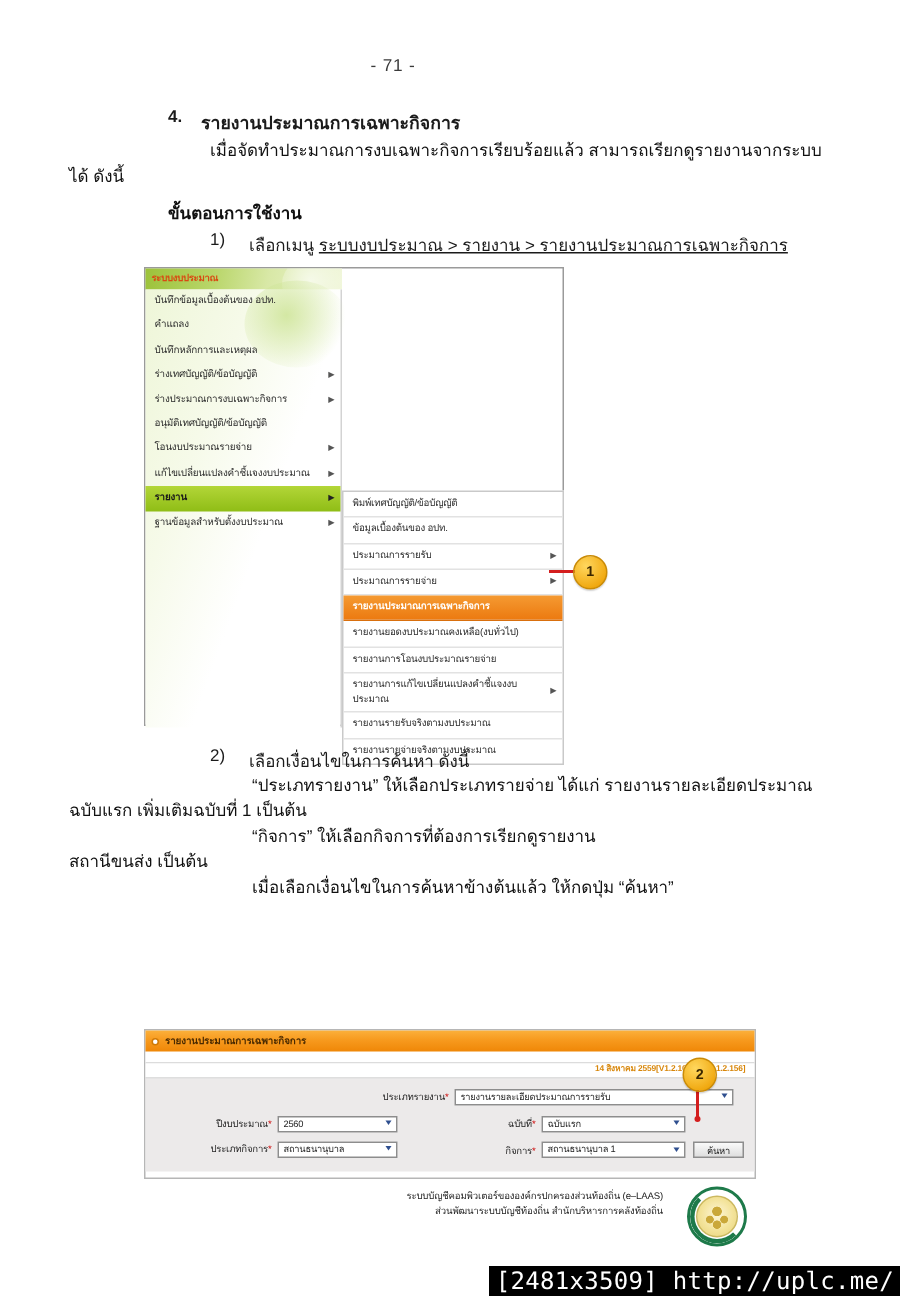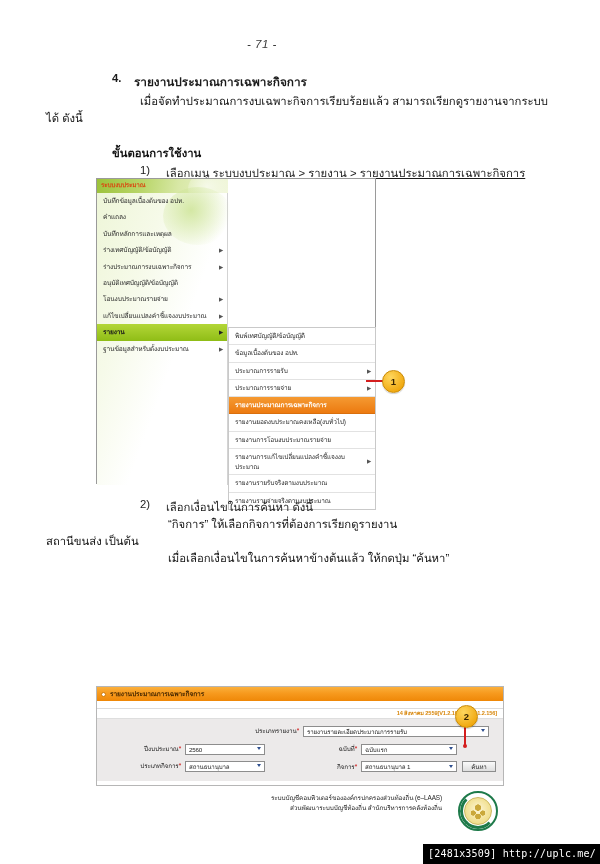--- a/index.html
+++ b/index.html
@@ -13,21 +13,21 @@
   }
   .page{
     position:relative;
     width:600px;height:864px;
     box-sizing:border-box;
   }
 
   
   .page-number{
     position:absolute;top:38px;left:0;width:524px;
-    text-align:center;font-size:11.5px;color:#3a3a3a;letter-spacing:.5px;font-style:italic;
+    text-align:center;font-size:11.5px;color:#3a3a3a;letter-spacing:.5px;
   }
 
   
   .prose{position:absolute;left:0;top:72px;width:600px;}
   .ln{font-size:11.3px;line-height:17px;color:#111;white-space:pre;}
   .ln.b{font-weight:bold;}
   .u{text-decoration:underline;}
 
   .head-row{display:flex;align-items:flex-start;padding-left:112px;}
   .head-num{width:22px;font-size:11.3px;font-weight:bold;}
@@ -198,39 +198,39 @@
     position:absolute;left:0;top:0;width:100%;height:100%;border-radius:50%;
     border:3px solid transparent;border-bottom-color:#1e7a4a;border-left-color:#1e7a4a;
     box-sizing:border-box;
   }
 
   
   .watermark{
     position:absolute;right:0;bottom:0;
     background:#000;color:#fff;
     font-family:"DejaVu Sans Mono","Liberation Mono",monospace;
-    font-size:10px;line-height:14px;padding:3px 4px 3px 5px;
+    font-size:16px;line-height:14px;padding:3px 4px 3px 5px;
     letter-spacing:.2px;white-space:nowrap;
   }
 </style>
 </head>
 <body>
 
 <div class="page">
 
   <div class="page-number">- 71 -</div>
 
   <div class="prose">
     <div class="head-row">
       <div class="head-num">4.</div>
       <div class="head-txt">รายงานประมาณการเฉพาะกิจการ</div>
     </div>
     <div class="ln indent-1" style="margin-top:2px;">เมื่อจัดทำประมาณการงบเฉพาะกิจการเรียบร้อยแล้ว สามารถเรียกดูรายงานจากระบบ</div>
     <div class="ln indent-0">ได้ ดังนี้</div>
-    <div class="ln b indent-sub" style="margin-top:18px;">ขั้นตอนการใช้งาน</div>
+    <div class="ln b indent-sub" style="margin-top:8px;">ขั้นตอนการใช้งาน</div>
     <div class="list-row" style="margin-top:2px;">
       <div class="list-num">1)</div>
       <div class="list-txt"><span>เลือกเมนู </span><span class="u">ระบบงบประมาณ &gt; รายงาน &gt; รายงานประมาณการเฉพาะกิจการ</span></div>
     </div>
   </div>
 
   <div class="shot-menu">
 
     <div class="menu-col">
       <div class="menu-head">
@@ -325,20 +325,22 @@
   </div>
 
   <div class="lead" style="left:366px;top:379.5px;width:24px;height:2px;"></div>
   <div class="callout" style="left:382px;top:370px;">1</div>
 
   <div class="prose" style="top:498px;">
     <div class="list-row">
       <div class="list-num">2)</div>
       <div class="list-txt">เลือกเงื่อนไขในการค้นหา ดังนี้</div>
     </div>
+    <div class="ln indent-2">“ประเภทรายงาน” ให้เลือกประเภทรายจ่าย ได้แก่ รายงานรายละเอียดประมาณ</div>
+    <div class="ln indent-0">ฉบับแรก เพิ่มเติมฉบับที่ 1 เป็นต้น</div>
     <div class="ln indent-2">“กิจการ” ให้เลือกกิจการที่ต้องการเรียกดูรายงาน</div>
     <div class="ln indent-0">สถานีขนส่ง เป็นต้น</div>
     <div class="ln indent-2">เมื่อเลือกเงื่อนไขในการค้นหาข้างต้นแล้ว ให้กดปุ่ม “ค้นหา”</div>
   </div>
 
   <div class="shot-form">
     <div class="form-title">
       <span class="bullet"></span>
       <span class="t">รายงานประมาณการเฉพาะกิจการ</span>
     </div>

